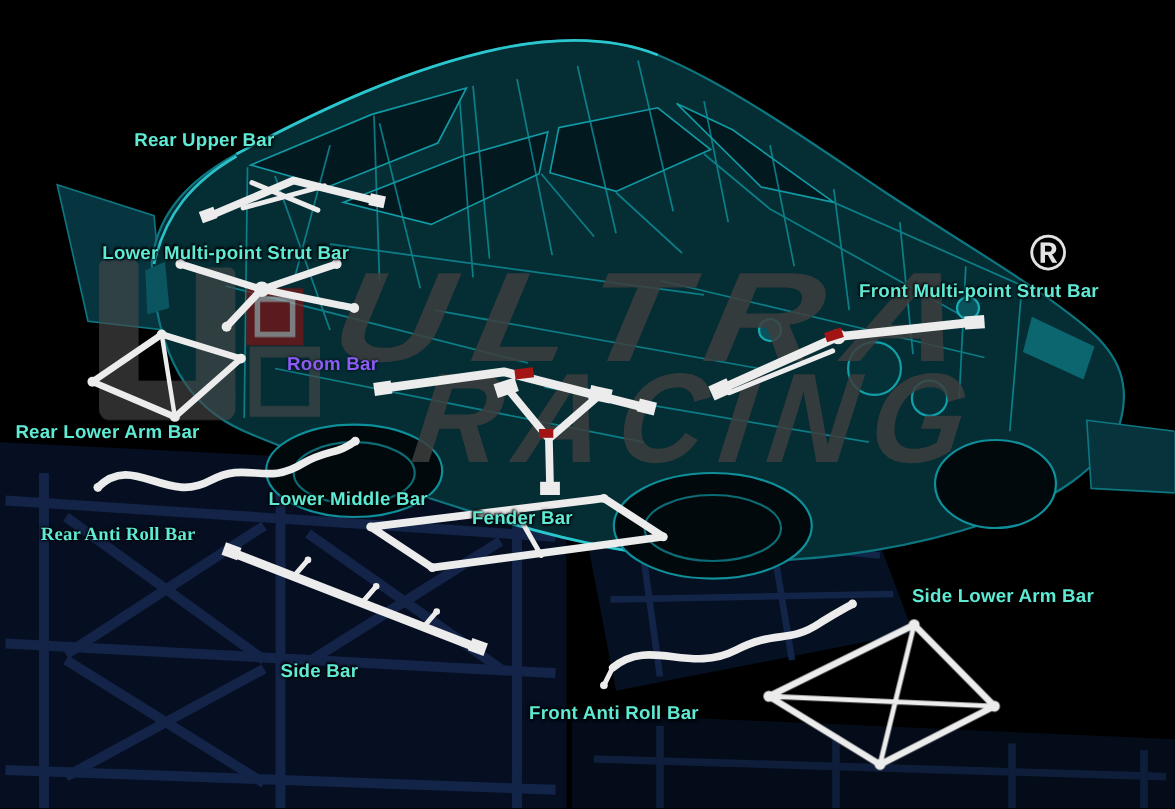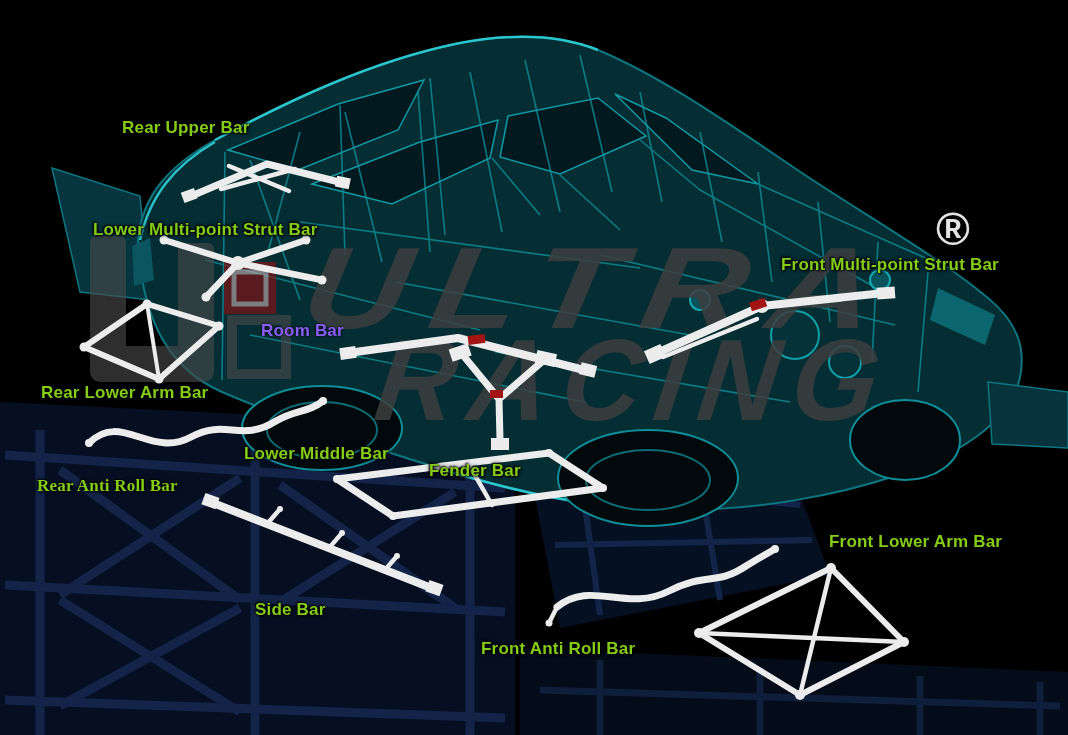--- a/index.html
+++ b/index.html
@@ -3,21 +3,21 @@
 <meta charset="utf-8">
 <style>
   html,body{margin:0;padding:0;background:#000;}
   .stage{
     position:relative;width:1068px;height:735px;background:#000;
     overflow:hidden;font-family:"Liberation Sans",sans-serif;
   }
   .stage svg{position:absolute;left:0;top:0;}
   svg text{font-family:"Liberation Sans",sans-serif;}
   .label{
-    position:absolute;color:#84cc16;font-weight:bold;font-size:17px;
+    position:absolute;color:#5eead4;font-weight:bold;font-size:17px;
     white-space:nowrap;letter-spacing:.2px;
     text-shadow:0 0 4px #000,1px 1px 2px #000,-1px -1px 2px #000;
   }
   .label.room{color:#8b5cf6;text-shadow:0 0 3px #000;}
   .reg{
     position:absolute;left:936px;top:206px;color:#e3e3e3;
     font-size:46px;font-weight:bold;line-height:1;
     text-shadow:0 0 4px #000;
   }
 </style>
@@ -231,23 +231,23 @@
     </g>
   </g>
 </svg>
 
 <div class="reg">®</div>
 
 <div>
   <div class="label" style="left:122px;top:118px;">Rear Upper Bar</div>
   <div class="label" style="left:93px;top:220px;">Lower Multi-point Strut Bar</div>
   <div class="label room" style="left:261px;top:321px;">Room Bar</div>
-  <div class="label" style="left:41px;top:383px;">Rear Lower Arm Bar</div>
+  <div class="label" style="left:14px;top:383px;">Rear Lower Arm Bar</div>
   <div class="label" style="left:244px;top:444px;">Lower Middle Bar</div>
   <div class="label" style="left:37px;top:476px;font-family:Liberation Serif, serif;">Rear Anti Roll Bar</div>
   <div class="label" style="left:429px;top:461px;">Fender Bar</div>
   <div class="label" style="left:255px;top:600px;">Side Bar</div>
   <div class="label" style="left:481px;top:639px;text-align:center;">Front Anti Roll Bar</div>
   <div class="label" style="left:781px;top:255px;">Front Multi-point Strut Bar</div>
-  <div class="label" style="left:829px;top:532px;">Front Lower Arm Bar</div>
+  <div class="label" style="left:829px;top:532px;">Side Lower Arm Bar</div>
 </div>
 
 </div>
 
 </body></html>

